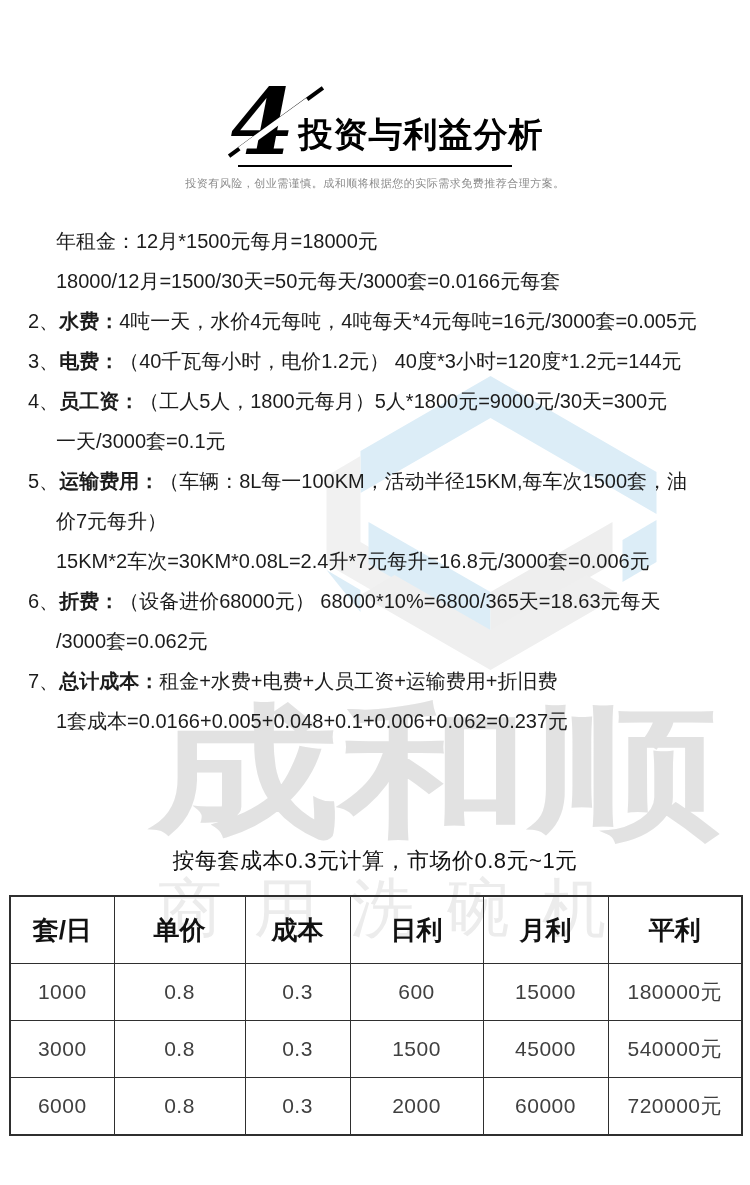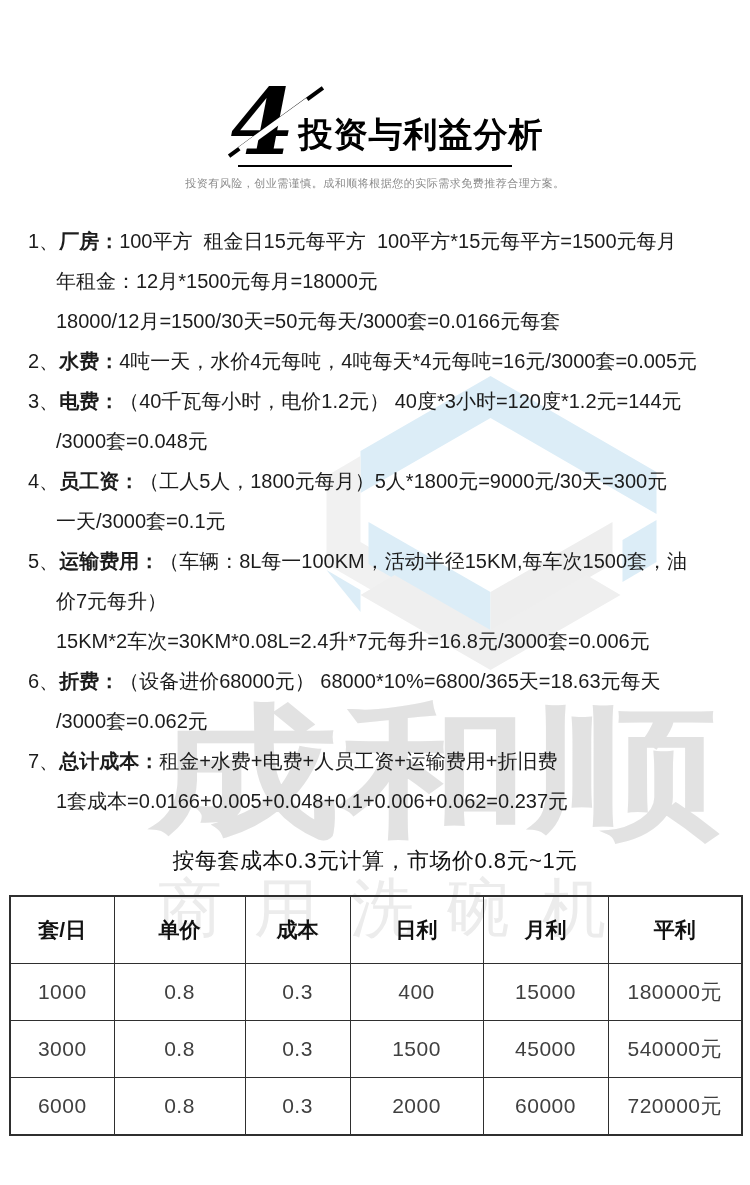--- a/index.html
+++ b/index.html
@@ -49,21 +49,21 @@
     font-size:22px;font-weight:normal;color:#111;z-index:2;letter-spacing:0.5px;}
   
   table.profit{
     position:absolute;top:895px;left:9px;width:732px;z-index:2;
     border-collapse:collapse;table-layout:fixed;text-align:center;background:transparent;
     border:2px solid #2f2f2f;
   }
   table.profit th,table.profit td{
     border:1px solid #2f2f2f;vertical-align:middle;padding:0;background:transparent;
   }
-  table.profit th{height:66px;font-size:21px;font-weight:bold;color:#111;}
+  table.profit th{height:66px;font-size:26px;font-weight:bold;color:#111;}
   table.profit td{height:56px;font-size:21px;color:#404040;letter-spacing:0.5px;}
 </style>
 </head>
 <body>
 
 <div class="page">
 
   <svg class="wm-logo" viewBox="0 0 340 300" xmlns="http://www.w3.org/2000/svg">
     <path fill="#dcedf7" d="M170,4 L336,100 L336,142 L170,46 L40,121 L40,79 Z"></path>
     <path fill="#f1f1f1" d="M6,104 L40,84 L40,170 L142,229 L142,271 L6,192 Z"></path>
@@ -87,32 +87,30 @@
       </span>
       <span class="title-text">投资与利益分析</span>
     </div>
     <div class="title-underline"></div>
     <div class="subtitle">投资有风险，创业需谨慎。成和顺将根据您的实际需求免费推荐合理方案。</div>
   </div>
 
   <div class="list">
 
     <div>
-      <div class="bline"><span class="num">1、</span><span class="lbl">厂房：</span><span>100平方  租金日15元每平方  100平方*15元每平方=1500元每月</span></div>
       <div class="bline cont">年租金：12月*1500元每月=18000元</div>
       <div class="bline cont">18000/12月=1500/30天=50元每天/3000套=0.0166元每套</div>
     </div>
 
     <div>
       <div class="bline"><span class="num">2、</span><span class="lbl">水费：</span><span>4吨一天，水价4元每吨，4吨每天*4元每吨=16元/3000套=0.005元</span></div>
     </div>
 
     <div>
       <div class="bline"><span class="num">3、</span><span class="lbl">电费：</span><span>（40千瓦每小时，电价1.2元） 40度*3小时=120度*1.2元=144元</span></div>
-      <div class="bline cont">/3000套=0.048元</div>
     </div>
 
     <div>
       <div class="bline"><span class="num">4、</span><span class="lbl">员工资：</span><span>（工人5人，1800元每月）5人*1800元=9000元/30天=300元</span></div>
       <div class="bline cont">一天/3000套=0.1元</div>
     </div>
 
     <div>
       <div class="bline"><span class="num">5、</span><span class="lbl">运输费用：</span><span>（车辆：8L每一100KM，活动半径15KM,每车次1500套，油</span></div>
       <div class="bline cont">价7元每升）</div>
@@ -148,21 +146,21 @@
       <th>单价</th>
       <th>成本</th>
       <th>日利</th>
       <th>月利</th>
       <th>平利</th>
     </tr>
     <tr>
       <td>1000</td>
       <td>0.8</td>
       <td>0.3</td>
-      <td>400</td>
+      <td>600</td>
       <td>15000</td>
       <td>180000元</td>
     </tr>
     <tr>
       <td>3000</td>
       <td>0.8</td>
       <td>0.3</td>
       <td>1500</td>
       <td>45000</td>
       <td>540000元</td>

